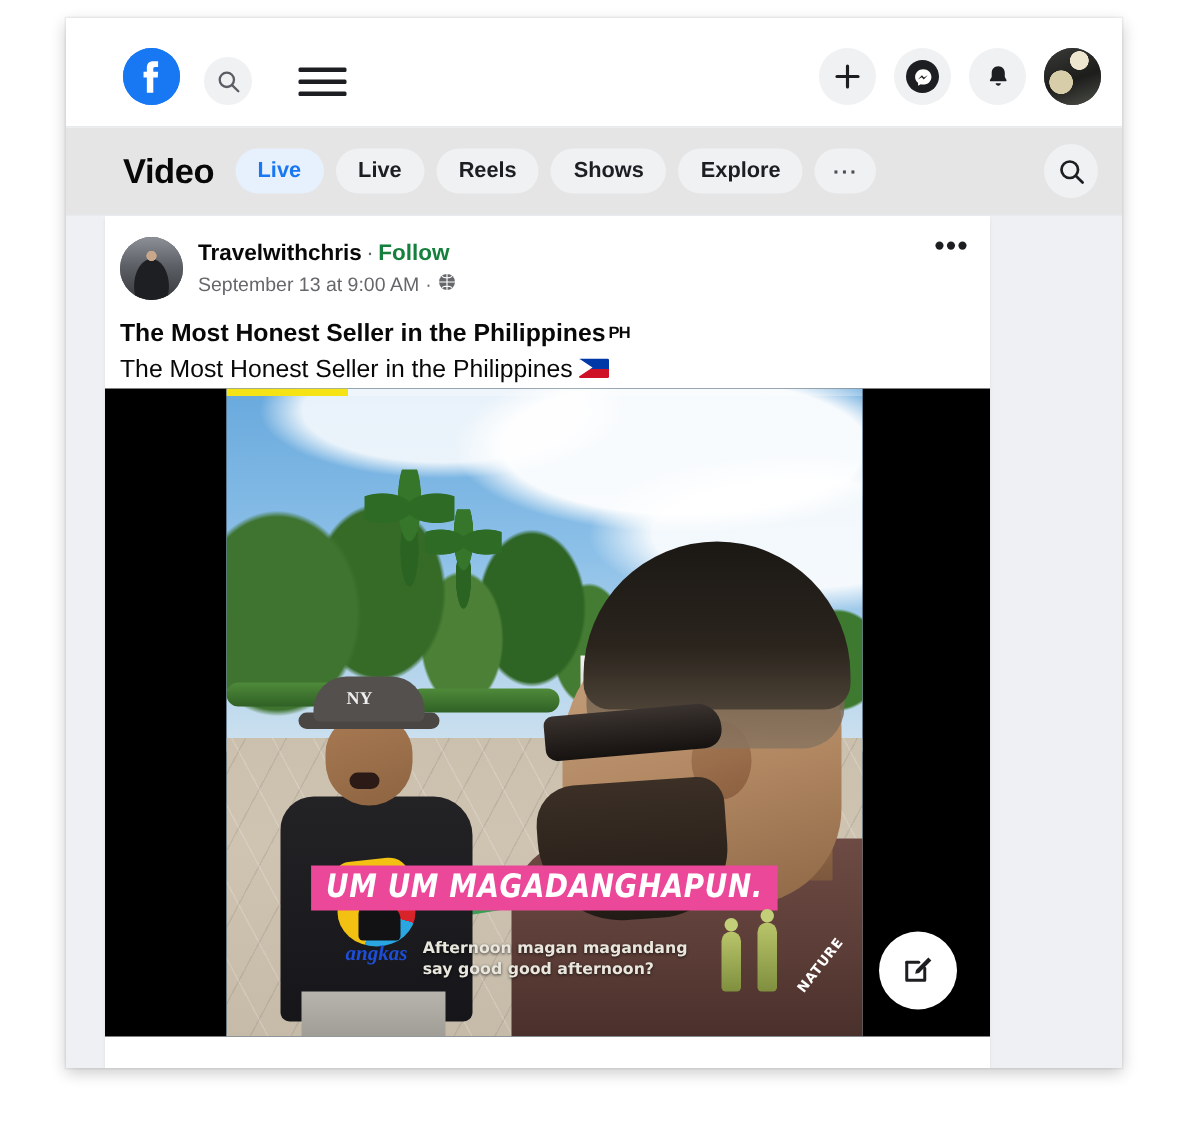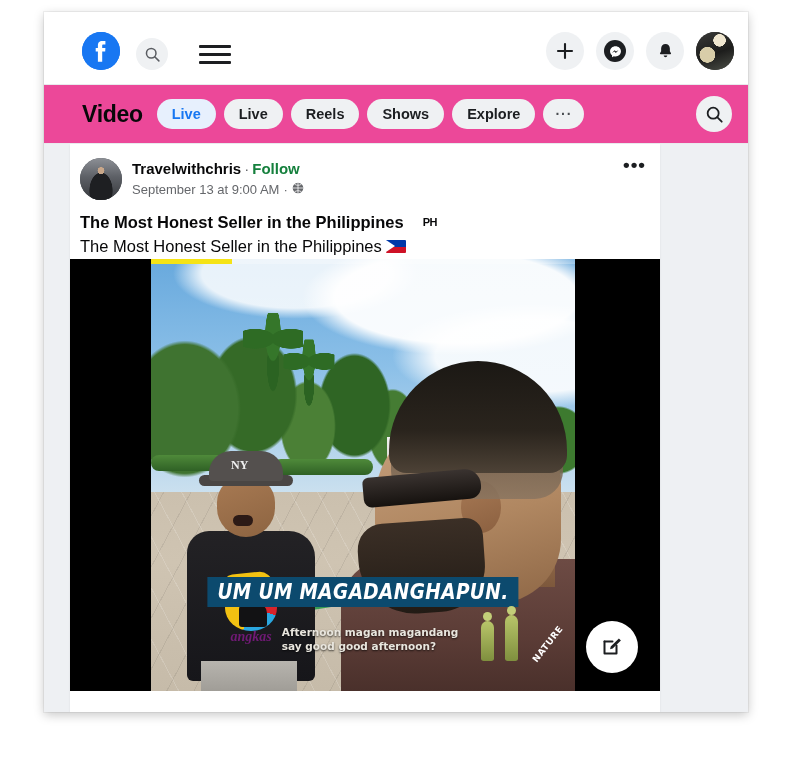--- a/index.html
+++ b/index.html
@@ -106,21 +106,21 @@
     background:
       radial-gradient(circle at 62% 22%, #efe6cf 0 16%, transparent 17%),
       radial-gradient(circle at 30% 60%, #d8cda9 0 22%, transparent 23%),
       linear-gradient(160deg, #3a3a38 0%, #1d1d1c 55%, #4d5048 100%);
   }
 
   
   .videobar {
     position: relative;
     height: 58px;
-    background: #ec4899;
+    background: #e5e5e5;
     border-bottom: 1px solid #e8eaed;
     display: flex;
     align-items: center;
     padding-left: 38px;
   }
   .video-title {
     font-size: 23px;
     font-weight: 700;
     color: #080809;
     letter-spacing: -0.3px;
@@ -206,21 +206,21 @@
     font-size: 16.5px;
     font-weight: 700;
     color: #080809;
     line-height: 24px;
   }
   .pt-line1 .ph-flag {
     font-size: 11px;
     font-weight: 700;
     letter-spacing: -0.5px;
     vertical-align: 2px;
-    margin-left: 19px;
+    margin-left: 2px;
   }
   .pt-line2 {
     font-size: 16.5px;
     color: #080809;
     line-height: 25px;
   }
   .flag-emoji {
     display: inline-block;
     width: 20px; height: 13px;
     vertical-align: -1px;
@@ -357,21 +357,21 @@
   .man-l .logo .yellowtop {
     position:absolute; left:6px; top:4px; width:50px; height:18px;
     background:#f2c112; border-radius: 10px 14px 4px 4px; transform: rotate(-6deg);
   }
   .man-l .logo .dark {
     position:absolute; left:22px; top:34px; width:28px; height:24px;
     background:#121214; border-radius: 6px 10px 3px 3px;
   }
   .man-l .logo .word {
     position:absolute; left:4px; top:60px; width:60px; text-align:center;
-    color:#701a75; font-size:14px; font-style:italic; font-weight:700;
+    color:#1d4ed8; font-size:14px; font-style:italic; font-weight:700;
     font-family:"Liberation Serif", serif;
   }
   .man-l .pants {
     position:absolute; left:14px; bottom:-4px; width:96px; height:34px;
     background: linear-gradient(180deg,#b7b4ae,#9d9a94);
   }
   
   .man-r {
     position: absolute;
     right: -26px; bottom: 0; width: 250px; height: 330px;
@@ -433,21 +433,21 @@
     background: #f5e316;
     width: 19%;
   }
 
   
   .caption-main {
     position: absolute;
     left: 50%;
     transform: translateX(-50%);
     bottom: 84px;
-    background: #0c4a6e;
+    background: #ec4899;
     color: #ffffff;
     font-size: 18.5px;
     font-weight: 700;
     font-style: italic;
     letter-spacing: 0.4px;
     padding: 4px 10px 5px 10px;
     white-space: nowrap;
     z-index: 9;
     font-family: "DejaVu Sans", sans-serif;
     transform-origin: center;

